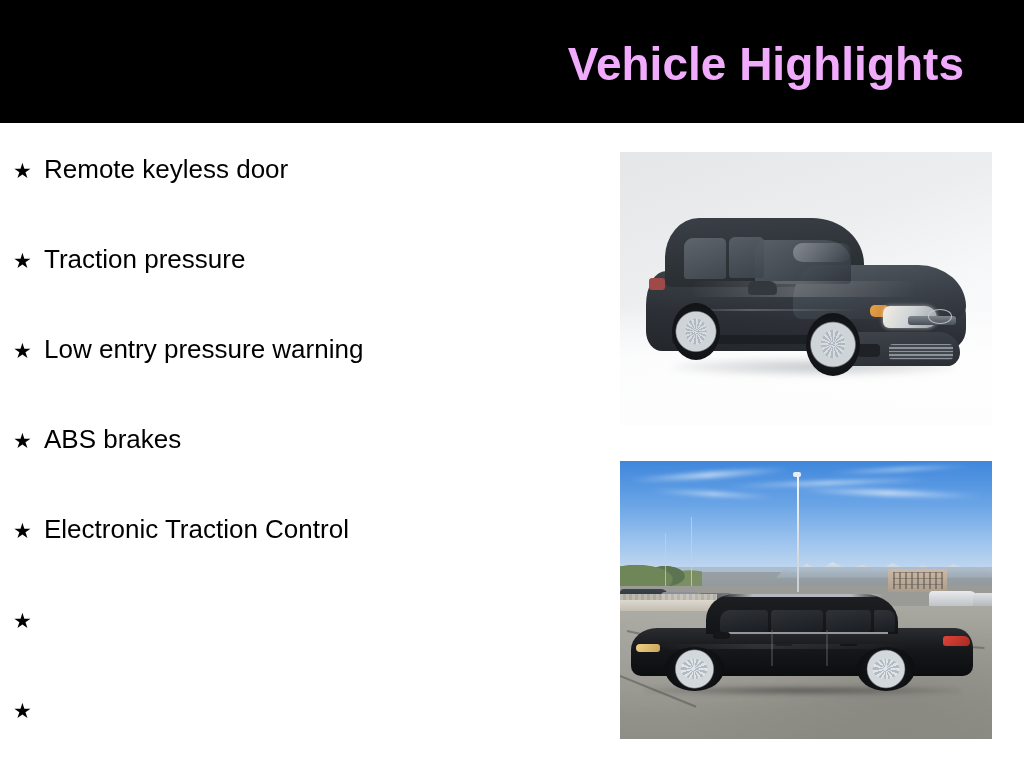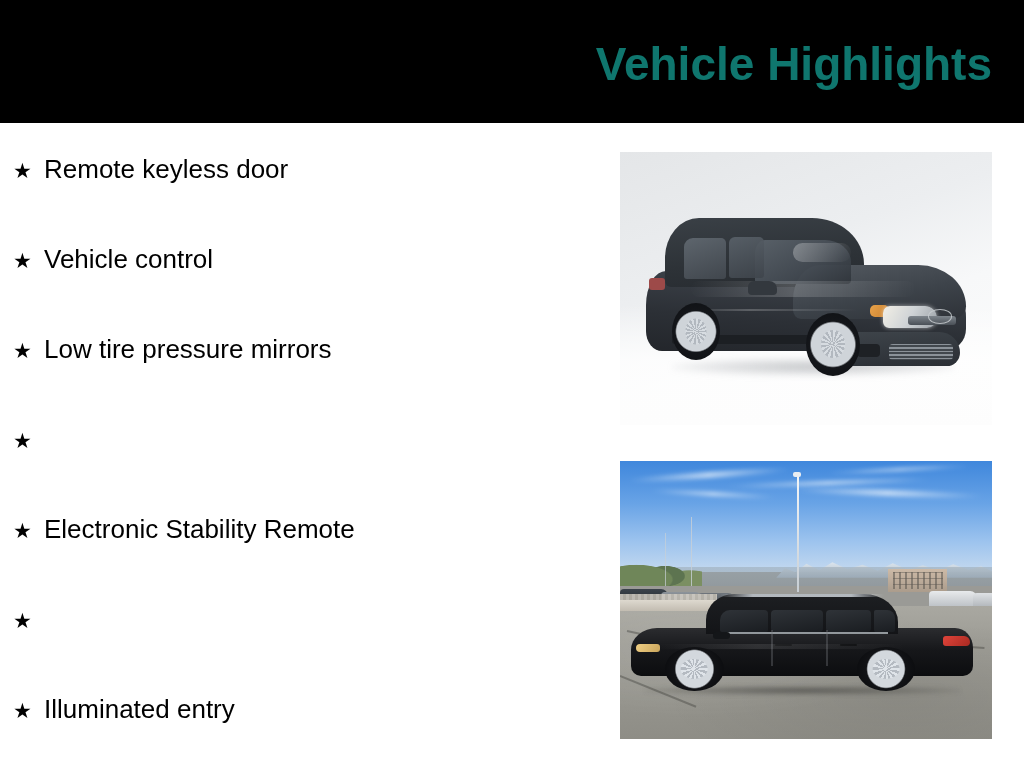--- a/index.html
+++ b/index.html
@@ -25,23 +25,23 @@
     position: absolute;
     left: 0;
     top: 0;
     width: 1024px;
     height: 123px;
     background: #000000;
     overflow: hidden;
   }
   .header-title {
     position: absolute;
-    right: 32px;
+    right: 60px;
     top: 36px;
-    color: #0f766e;
+    color: #f0abfc;
     font-family: "Liberation Sans", sans-serif;
     font-size: 46px;
     font-weight: bold;
     line-height: 56px;
     letter-spacing: 0px;
     white-space: nowrap;
     text-align: right;
   }
 
   
@@ -430,44 +430,44 @@
 
   <div class="bullet-list">
 
     <div class="bullet-item">
       <span class="bullet-star">★</span>
       <span class="bullet-text">Remote keyless door</span>
     </div>
 
     <div class="bullet-item">
       <span class="bullet-star">★</span>
-      <span class="bullet-text">Vehicle control</span>
-    </div>
-
-    <div class="bullet-item">
-      <span class="bullet-star">★</span>
-      <span class="bullet-text">Low tire pressure mirrors</span>
-    </div>
-
-    <div class="bullet-item">
-      <span class="bullet-star">★</span>
-    </div>
-
-    <div class="bullet-item">
-      <span class="bullet-star">★</span>
-      <span class="bullet-text">Electronic Stability Remote</span>
-    </div>
-
-    <div class="bullet-item">
-      <span class="bullet-star">★</span>
-    </div>
-
-    <div class="bullet-item">
-      <span class="bullet-star">★</span>
-      <span class="bullet-text">Illuminated entry</span>
+      <span class="bullet-text">Traction pressure</span>
+    </div>
+
+    <div class="bullet-item">
+      <span class="bullet-star">★</span>
+      <span class="bullet-text">Low entry pressure warning</span>
+    </div>
+
+    <div class="bullet-item">
+      <span class="bullet-star">★</span>
+      <span class="bullet-text">ABS brakes</span>
+    </div>
+
+    <div class="bullet-item">
+      <span class="bullet-star">★</span>
+      <span class="bullet-text">Electronic Traction Control</span>
+    </div>
+
+    <div class="bullet-item">
+      <span class="bullet-star">★</span>
+    </div>
+
+    <div class="bullet-item">
+      <span class="bullet-star">★</span>
     </div>
 
   </div>
 
   <div class="photo" id="photo-studio">
     <div class="studio-stage">
       <div class="studio-floor"></div>
       <div class="studio-shadow"></div>
 
       <div class="s-car">

